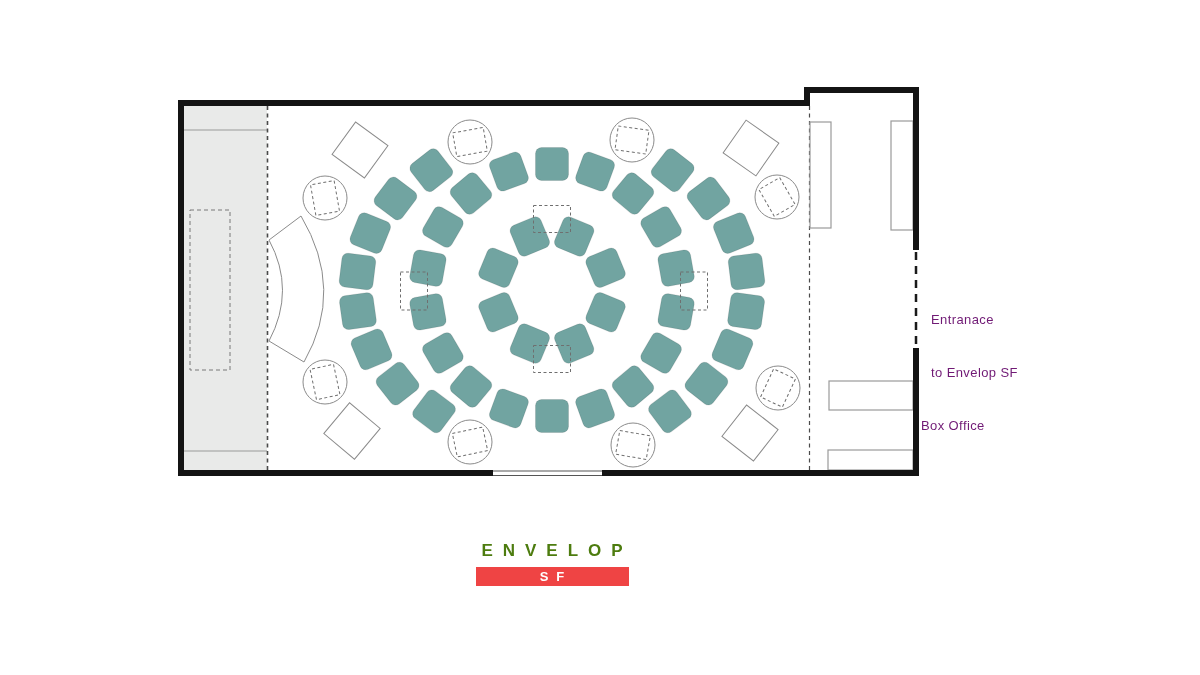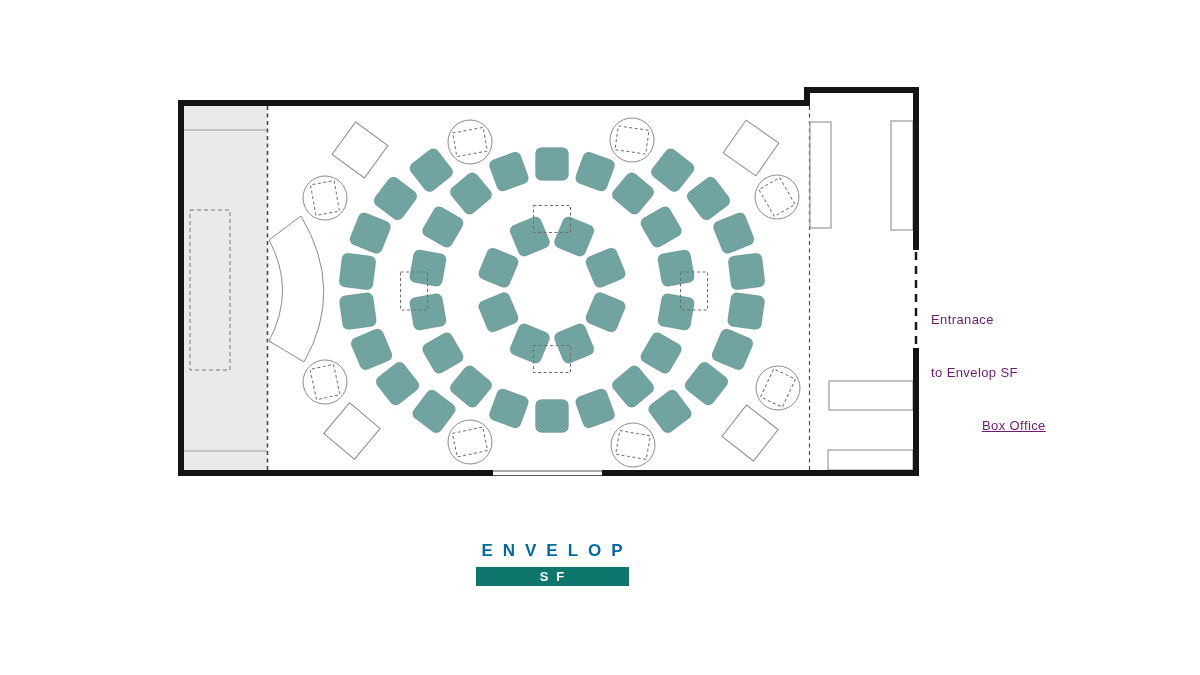--- a/index.html
+++ b/index.html
@@ -23,26 +23,26 @@
   .logo{
     position:absolute;
     left:452px;top:541px;width:200px;
     text-align:center;
   }
   .logo-word{
     font-size:17px;
     font-weight:600;
     letter-spacing:10px;
     text-indent:10px;
-    color:#0369a1;
+    color:#4d7c0f;
   }
   .logo-bar{
     margin:6px auto 0 auto;
     width:153px;height:19px;
-    background:#0f766e;
+    background:#ef4444;
     display:flex;align-items:center;justify-content:center;
   }
   .logo-sub{
     color:#ffffff;
     font-size:13px;
     font-weight:700;
     letter-spacing:8px;
     text-indent:8px;
   }
 </style>
@@ -173,21 +173,21 @@
       <line x1="493" y1="471" x2="602" y2="471" stroke="#555555" stroke-width="1.2"></line>
       <line x1="493" y1="475.5" x2="602" y2="475.5" stroke="#555555" stroke-width="1.2"></line>
       <line x1="916" y1="252" x2="916" y2="346" stroke="#1a1a1a" stroke-width="2.5" stroke-dasharray="8 6"></line>
     </g>
   </svg>
 
   <div class="plan-label" style="left:931px;top:276px;">
     <div>Entranace</div>
     <div>to Envelop SF</div>
   </div>
-  <div class="plan-label" style="left:982px;top:417px;text-decoration:underline;">Box Office</div>
+  <div class="plan-label" style="left:921px;top:417px;">Box Office</div>
 
   <div class="logo">
     <div class="logo-word">ENVELOP</div>
     <div class="logo-bar">
       <span class="logo-sub">SF</span>
     </div>
   </div>
 
 </div>
 

